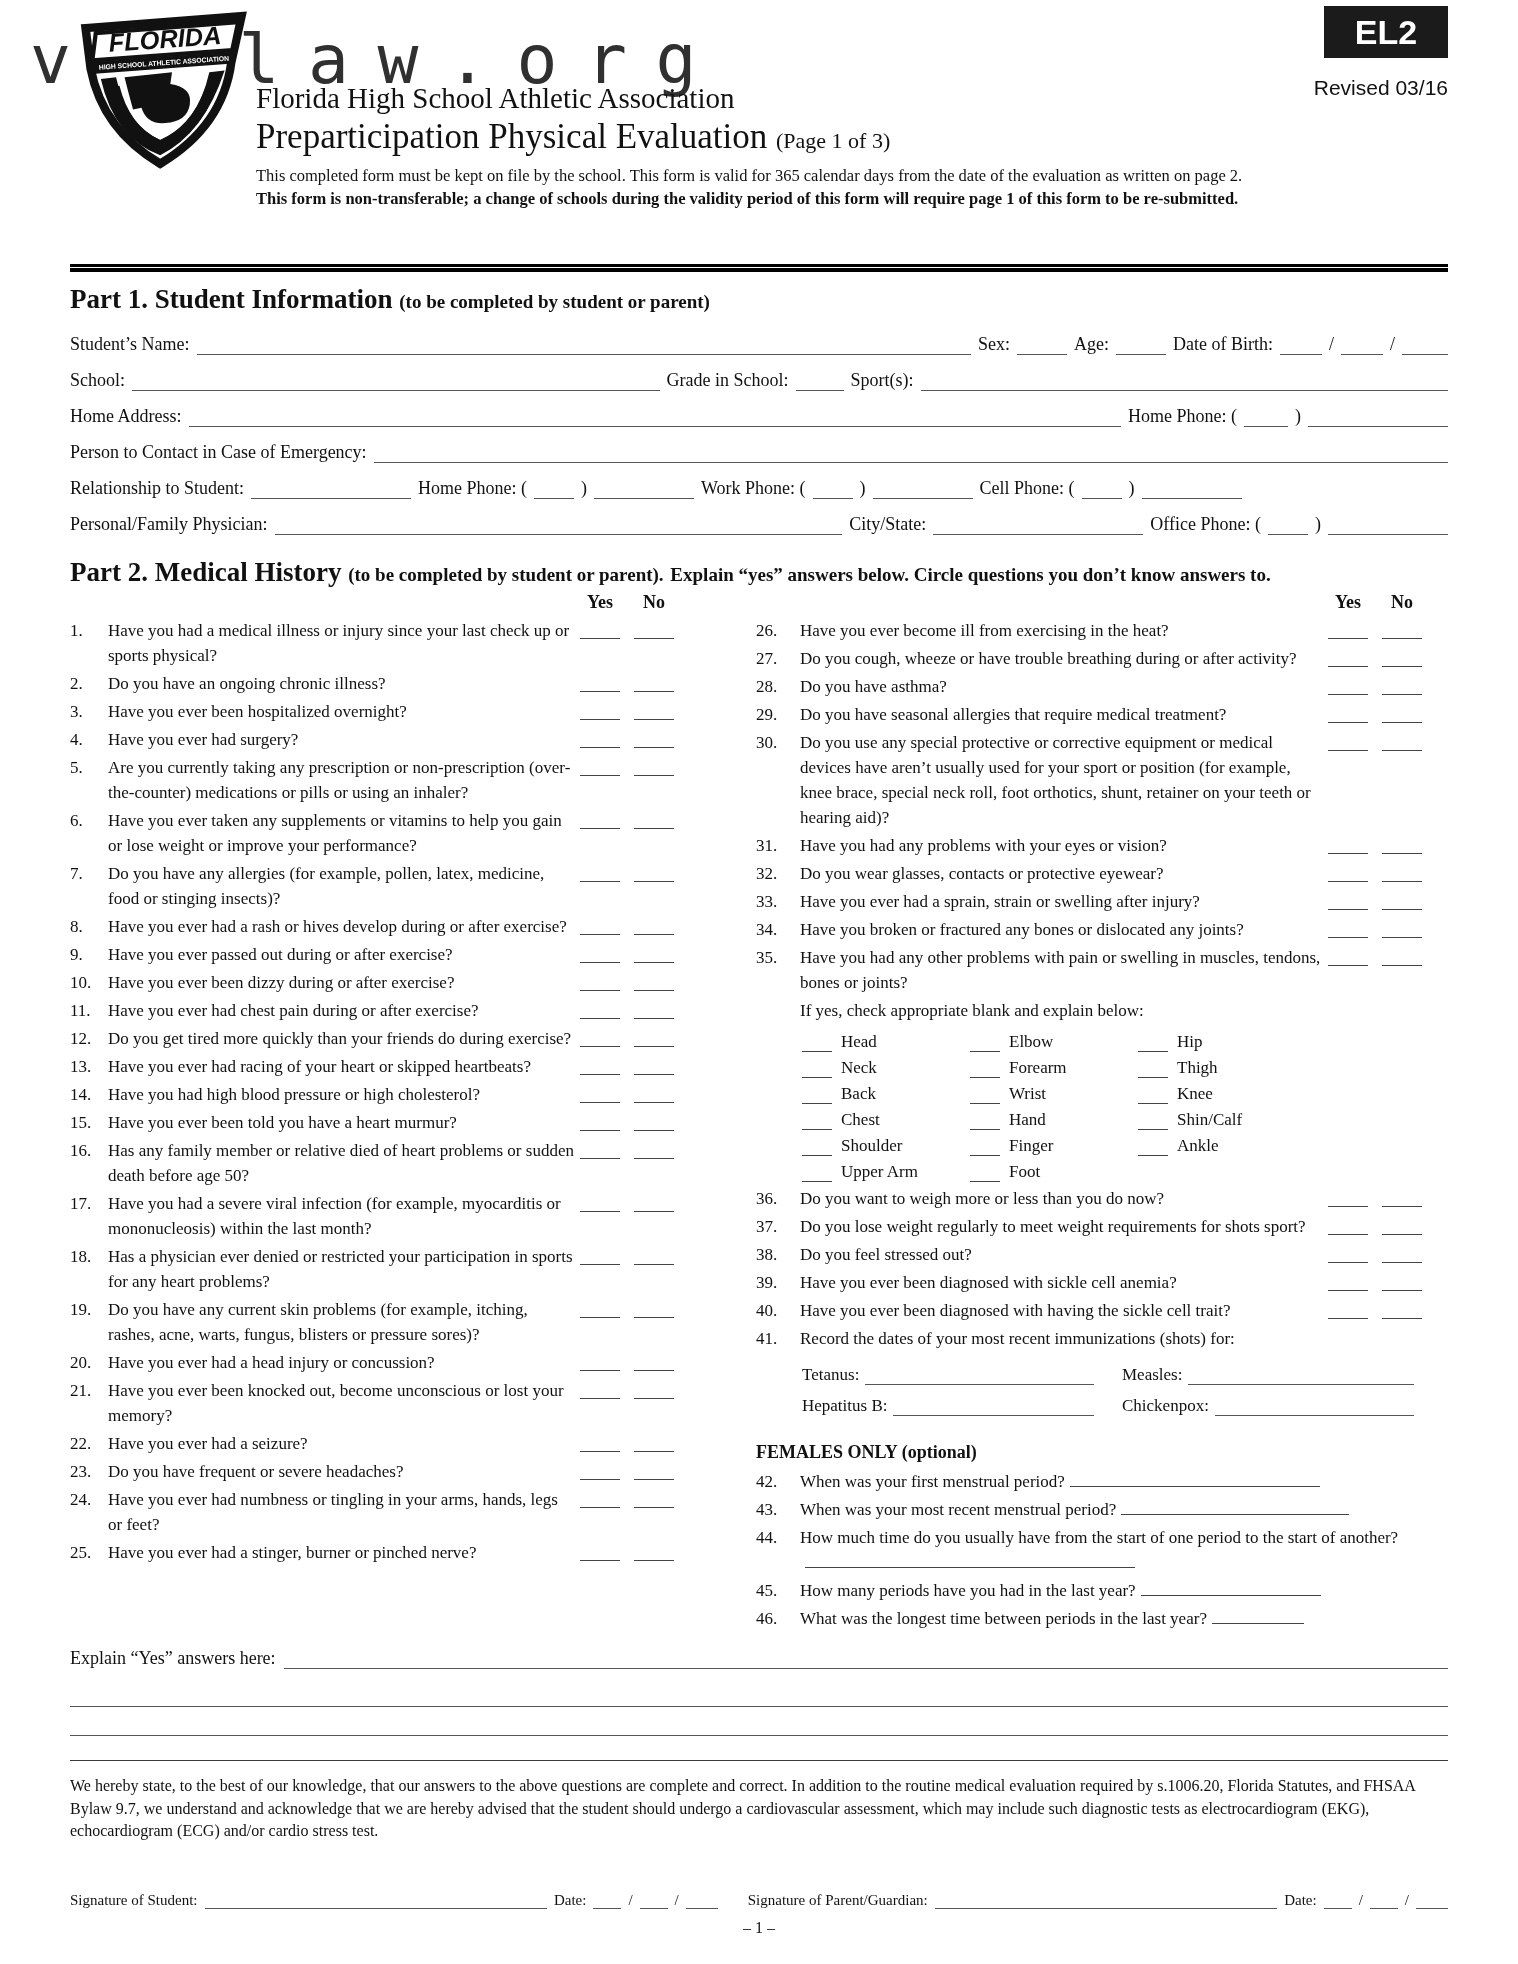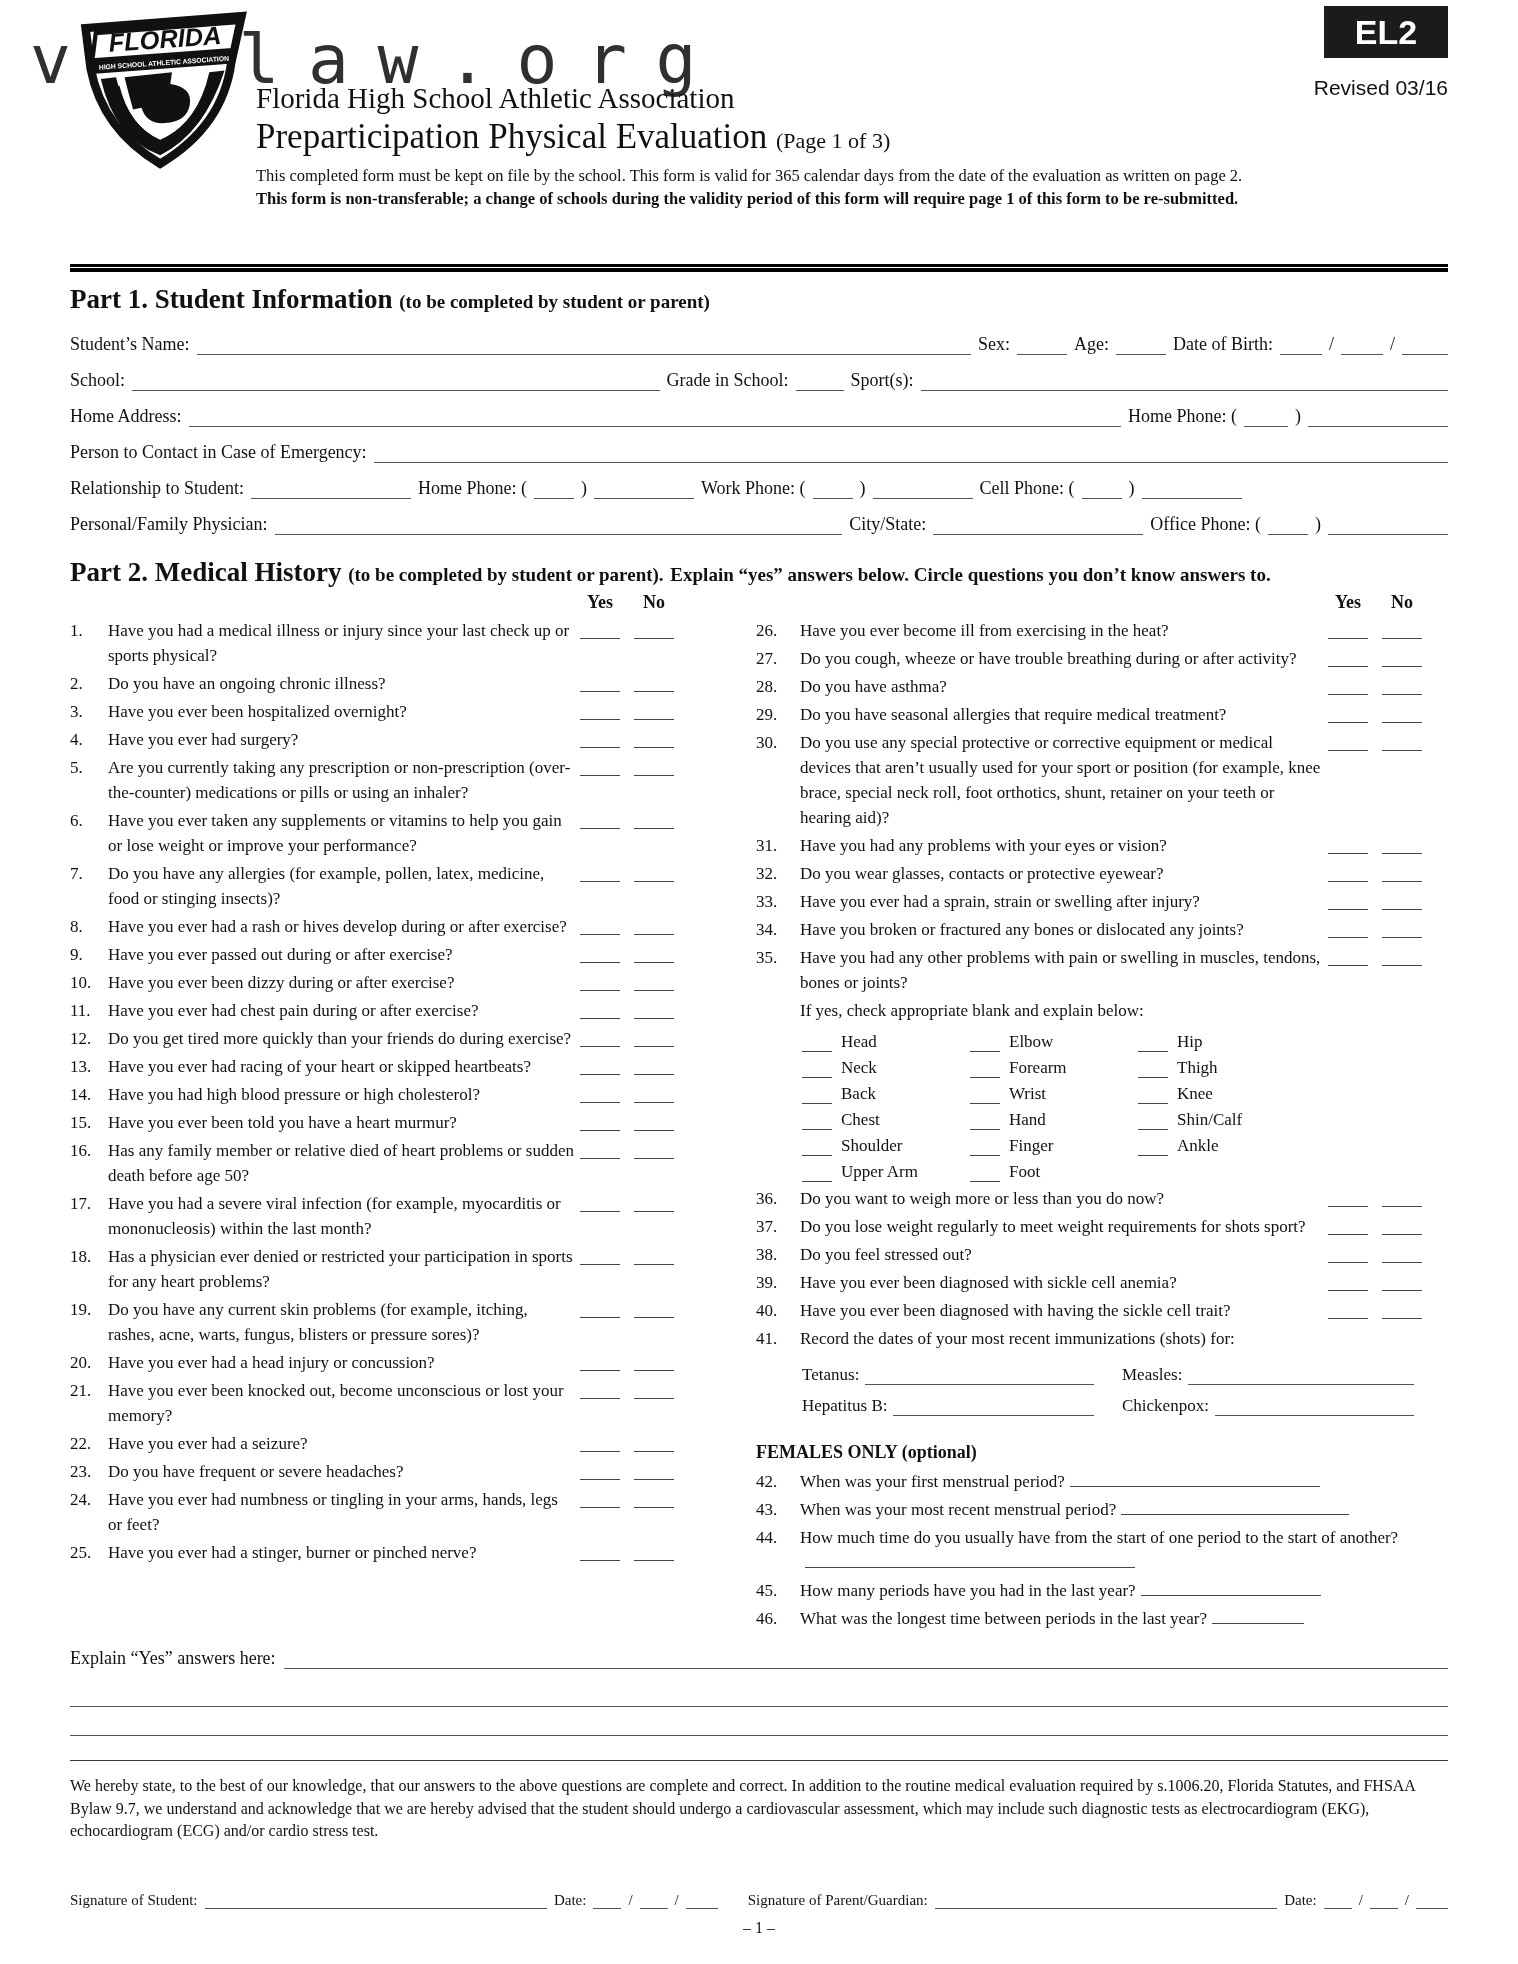--- a/index.html
+++ b/index.html
@@ -416,21 +416,21 @@
               <div class="q-row">
                 <span class="q-num">29.</span>
                 <span class="q-text">Do you have seasonal allergies that require medical treatment?</span>
                 <span class="q-yn">
                   <span class="yn"></span>
                   <span class="yn"></span>
                 </span>
               </div>
               <div class="q-row">
                 <span class="q-num">30.</span>
-                <span class="q-text">Do you use any special protective or corrective equipment or medical devices that aren’t usually used for your sport or position (for example, knee brace, special neck roll, foot orthotics, shunt, retainer on your teeth or hearing aid)?</span>
+                <span class="q-text">Do you use any special protective or corrective equipment or medical devices have aren’t usually used for your sport or position (for example, knee brace, special neck roll, foot orthotics, shunt, retainer on your teeth or hearing aid)?</span>
                 <span class="q-yn">
                   <span class="yn"></span>
                   <span class="yn"></span>
                 </span>
               </div>
               <div class="q-row">
                 <span class="q-num">31.</span>
                 <span class="q-text">Have you had any problems with your eyes or vision?</span>
                 <span class="q-yn">
                   <span class="yn"></span>

